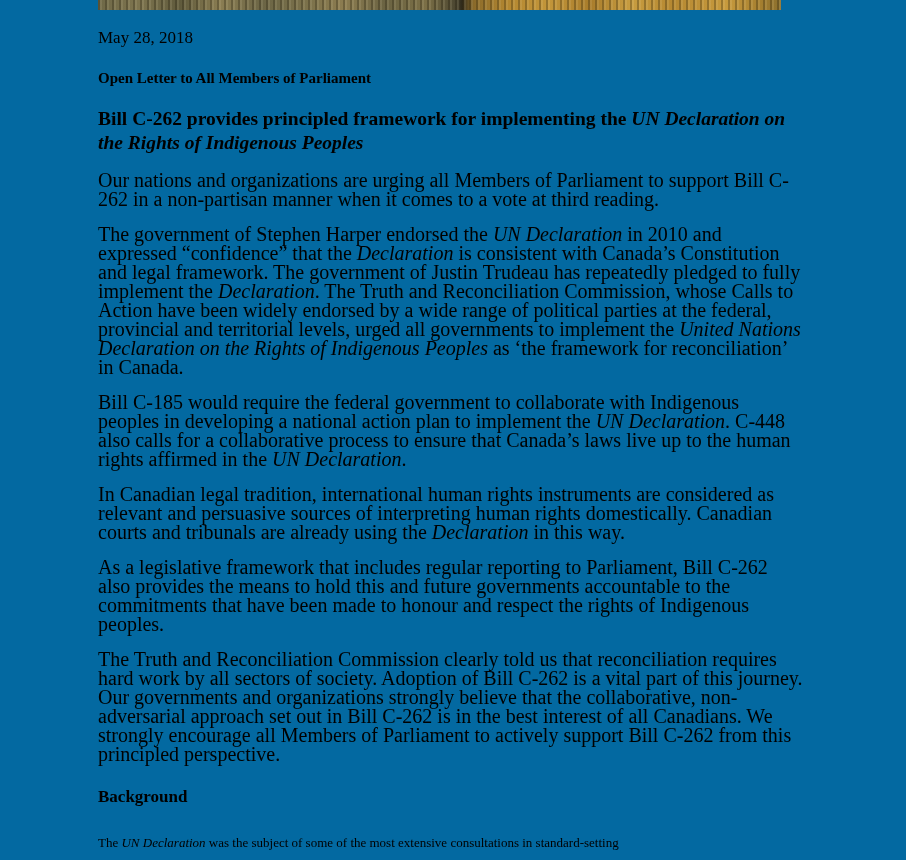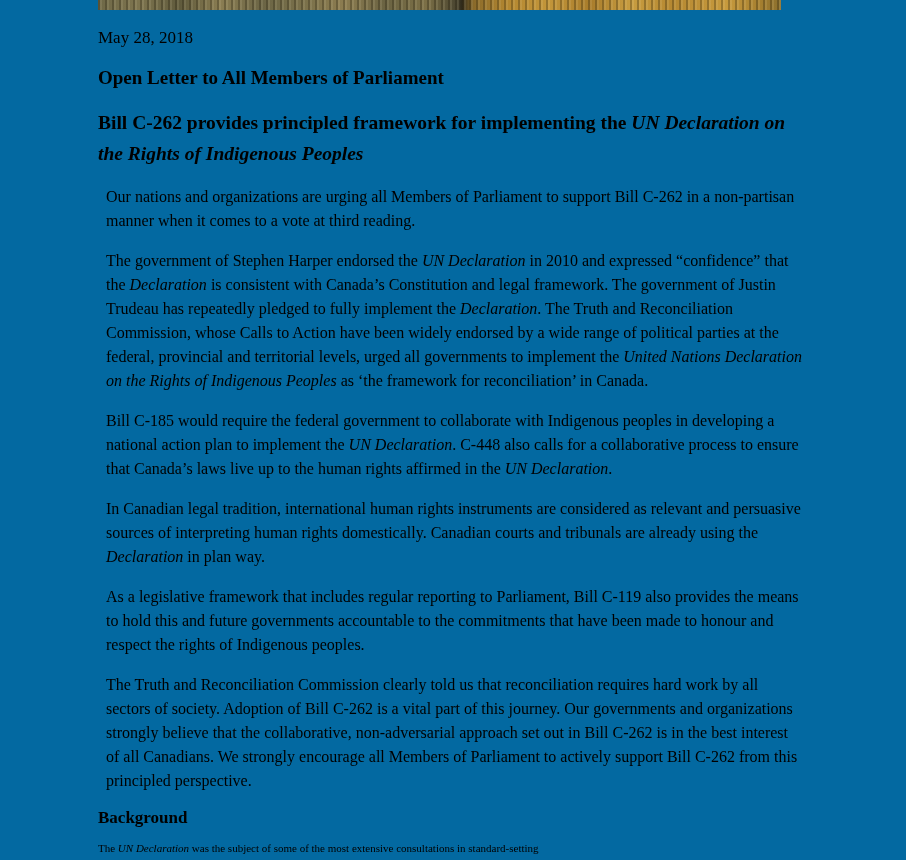--- a/index.html
+++ b/index.html
@@ -41,44 +41,44 @@
       rgba(255,245,210,0.10) 2px 4px,
       rgba(0,0,0,0) 4px 7px);
   }
   .date {
     margin: 18px 0 0 0;
     font-size: 17px;
     line-height: 20px;
   }
   .subheading {
     margin: 20px 0 0 0;
-    font-size: 19px;
+    font-size: 15px;
     line-height: 20px;
     font-weight: bold;
   }
   h1.title {
     margin: 19px 0 0 0;
     font-size: 19.5px;
-    line-height: 31px;
+    line-height: 24px;
     font-weight: bold;
   }
   .body-copy p {
-    margin: 16px 0 0 8px;
-    font-size: 16px;
-    line-height: 24px;
+    margin: 16px 0 0 0;
+    font-size: 20px;
+    line-height: 19px;
   }
   .section-heading {
-    margin: 14px 0 0 0;
+    margin: 22px 0 0 0;
     font-size: 17px;
     line-height: 21px;
     font-weight: bold;
   }
   .clipped {
-    margin: 10px 0 0 0;
-    font-size: 11px;
+    margin: 26px 0 0 0;
+    font-size: 13px;
     line-height: 20.6px;
   }
   .it { font-style: italic; }
 </style>
 </head>
 <body>
 
 <div class="page">
   <div class="content">
 
@@ -87,22 +87,22 @@
     <p class="date">May 28, 2018</p>
 
     <p class="subheading">Open Letter to All Members of Parliament</p>
 
     <h1 class="title"><span>Bill C-262 provides principled framework for implementing the </span><span class="it">UN Declaration on the Rights of Indigenous Peoples</span></h1>
 
     <div class="body-copy">
         <p><span>Our nations and organizations are urging all Members of Parliament to support Bill C-262 in a non-partisan manner when it comes to a vote at third reading.</span></p>
         <p><span>The government of Stephen Harper endorsed the </span><span class="it">UN Declaration</span><span> in 2010 and expressed “confidence” that the </span><span class="it">Declaration</span><span> is consistent with Canada’s Constitution and legal framework. The government of Justin Trudeau has repeatedly pledged to fully implement the </span><span class="it">Declaration</span><span>. The Truth and Reconciliation Commission, whose Calls to Action have been widely endorsed by a wide range of political parties at the federal, provincial and territorial levels, urged all governments to implement the </span><span class="it">United Nations Declaration on the Rights of Indigenous Peoples</span><span> as ‘the framework for reconciliation’ in Canada.</span></p>
         <p><span>Bill C-185 would require the federal government to collaborate with Indigenous peoples in developing a national action plan to implement the </span><span class="it">UN Declaration</span><span>. C-448 also calls for a collaborative process to ensure that Canada’s laws live up to the human rights affirmed in the </span><span class="it">UN Declaration</span><span>.</span></p>
-        <p><span>In Canadian legal tradition, international human rights instruments are considered as relevant and persuasive sources of interpreting human rights domestically. Canadian courts and tribunals are already using the </span><span class="it">Declaration</span><span> in plan way.</span></p>
-        <p><span>As a legislative framework that includes regular reporting to Parliament, Bill C-119 also provides the means to hold this and future governments accountable to the commitments that have been made to honour and respect the rights of Indigenous peoples.</span></p>
+        <p><span>In Canadian legal tradition, international human rights instruments are considered as relevant and persuasive sources of interpreting human rights domestically. Canadian courts and tribunals are already using the </span><span class="it">Declaration</span><span> in this way.</span></p>
+        <p><span>As a legislative framework that includes regular reporting to Parliament, Bill C-262 also provides the means to hold this and future governments accountable to the commitments that have been made to honour and respect the rights of Indigenous peoples.</span></p>
         <p><span>The Truth and Reconciliation Commission clearly told us that reconciliation requires hard work by all sectors of society. Adoption of Bill C-262 is a vital part of this journey. Our governments and organizations strongly believe that the collaborative, non-adversarial approach set out in Bill C-262 is in the best interest of all Canadians. We strongly encourage all Members of Parliament to actively support Bill C-262 from this principled perspective.</span></p>
       </div>
 
     <p class="section-heading">Background</p>
 
     <p class="clipped"><span>The </span><span class="it">UN Declaration</span><span> was the subject of some of the most extensive consultations in standard-setting</span></p>
 
   </div>
 </div>
 

